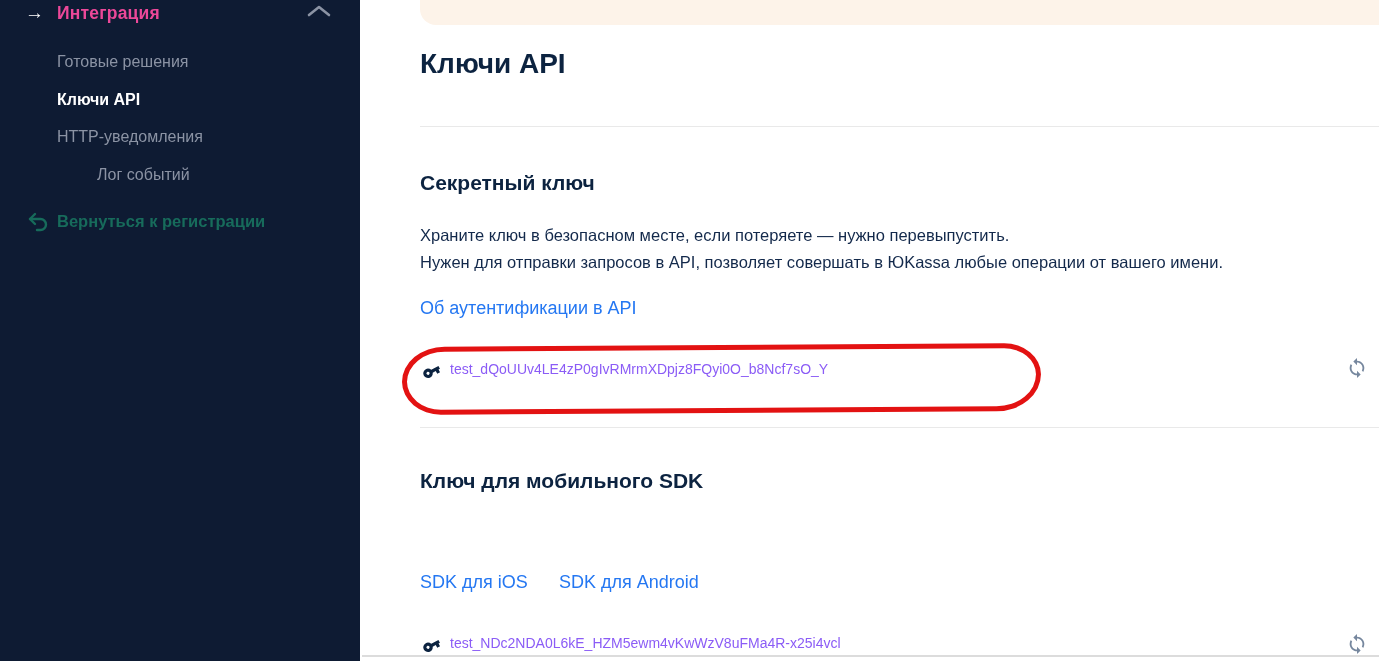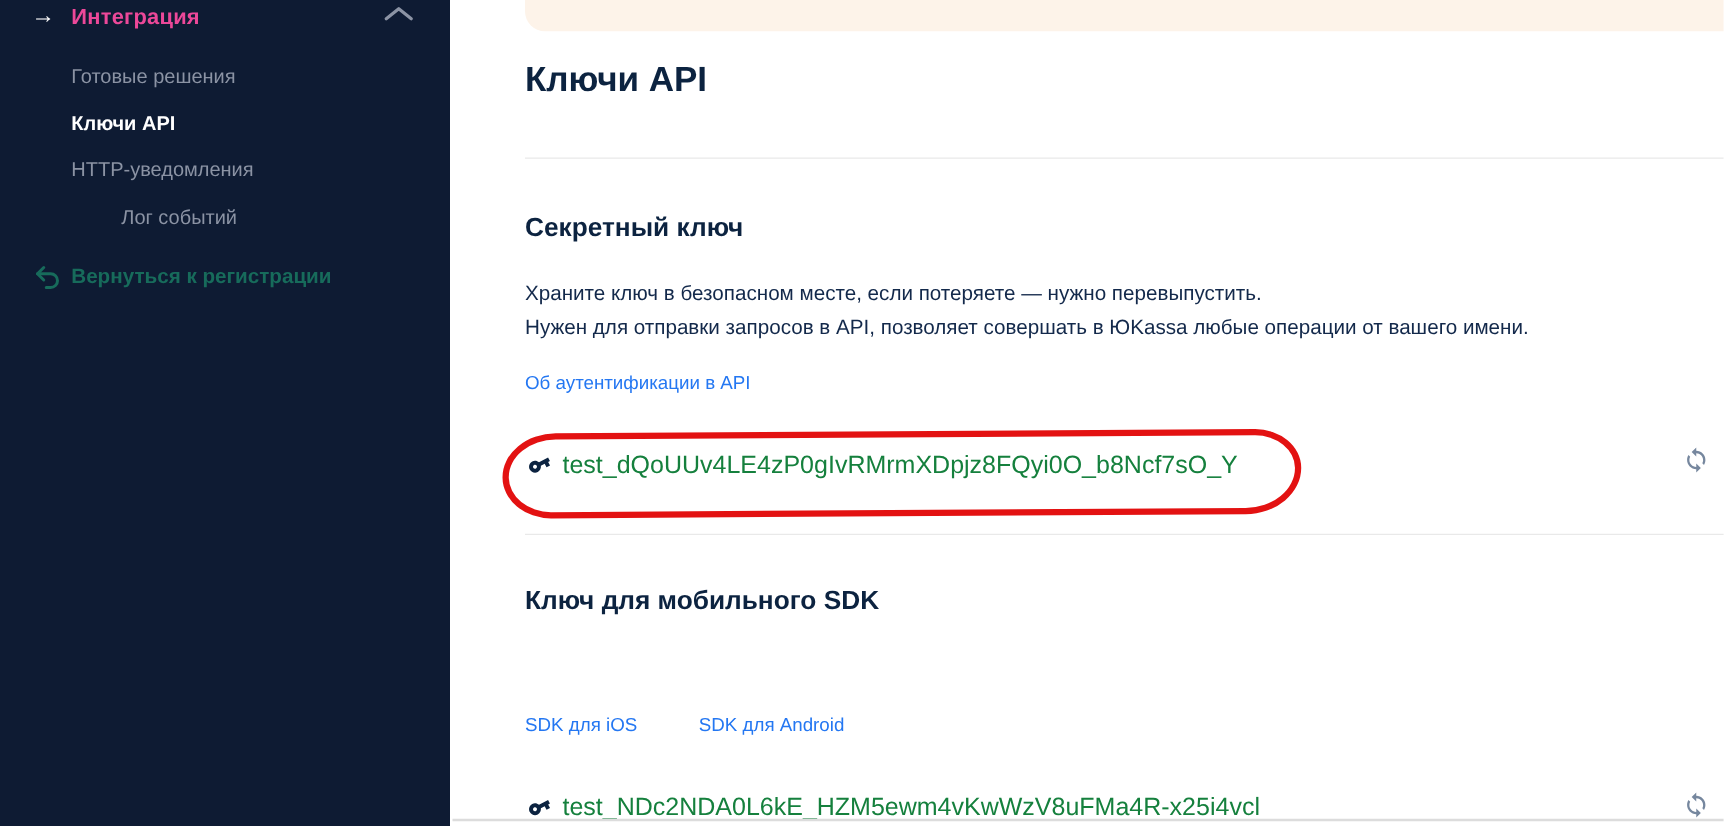--- a/index.html
+++ b/index.html
@@ -30,29 +30,29 @@
   .divider-bottom { left:362px; top:655px; width:1017px; height:2px; background:#dcdcdc; }
 
   .section-title { position:absolute; left:420px; color:#0c2340; font-size:21px; font-weight:700; }
   .st-1 { top:171px; } .st-2 { top:469px; }
 
   .body-text { position:absolute; left:420px; color:#13294b; font-size:16.5px; line-height:27px; }
   .desc-1 { top:222px; width:960px; }
   .desc-2 { top:521px; width:960px; }
   .desc-line { display:block; }
 
-  .text-link { color:#2477f2; font-size:15px; text-decoration:none; cursor:pointer; }
+  .text-link { color:#2477f2; font-size:18px; text-decoration:none; cursor:pointer; }
   .link-auth { position:absolute; left:420px; top:298px; }
   .link-ios { position:absolute; left:420px; top:572px; }
   .link-android { position:absolute; left:546px; top:572px;margin-left:13px; }
 
   .key-row { position:absolute; left:420px; height:26px; }
   .key-row-1 { top:359px; } .key-row-2 { top:633px; }
   .key-icon { position:absolute; left:2px; top:3px; }
-  .key-value { position:absolute; left:30px; top:2px; color:#15803d; font-size:20px; white-space:nowrap; }
+  .key-value { position:absolute; left:30px; top:2px; color:#8b5cf6; font-size:14px; white-space:nowrap; }
 
   .refresh-btn { position:absolute; left:1345px; width:24px; height:24px; background:none; border:none; cursor:pointer; padding:0; }
   .refresh-1 { top:357px; } .refresh-2 { top:633px; }
 
   
   .red-oval { position:absolute; left:402px; top:345px; width:639px; height:68px;
               border:5px solid #e31212; pointer-events:none;
               border-radius:44px 38px 46px 40px / 36px 32px 38px 34px;
               transform:rotate(-0.35deg); }
 </style>

